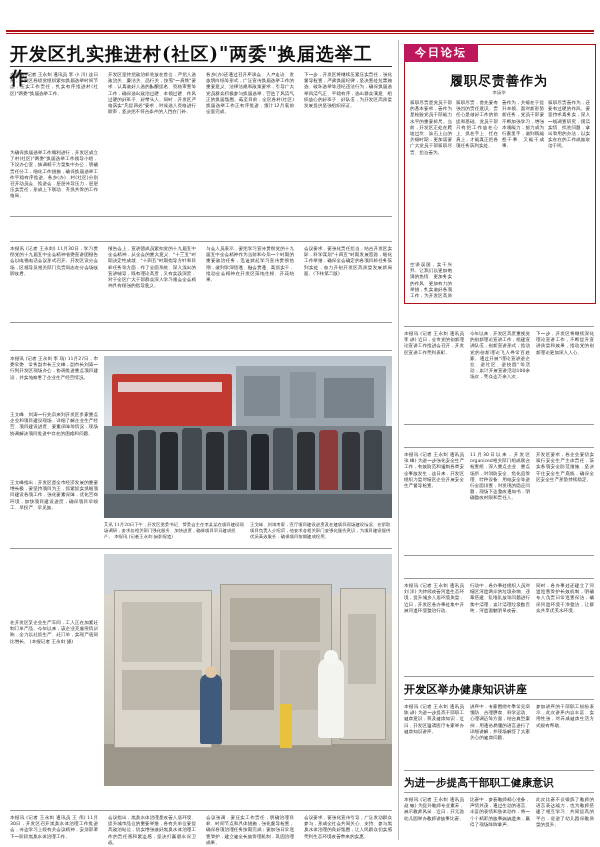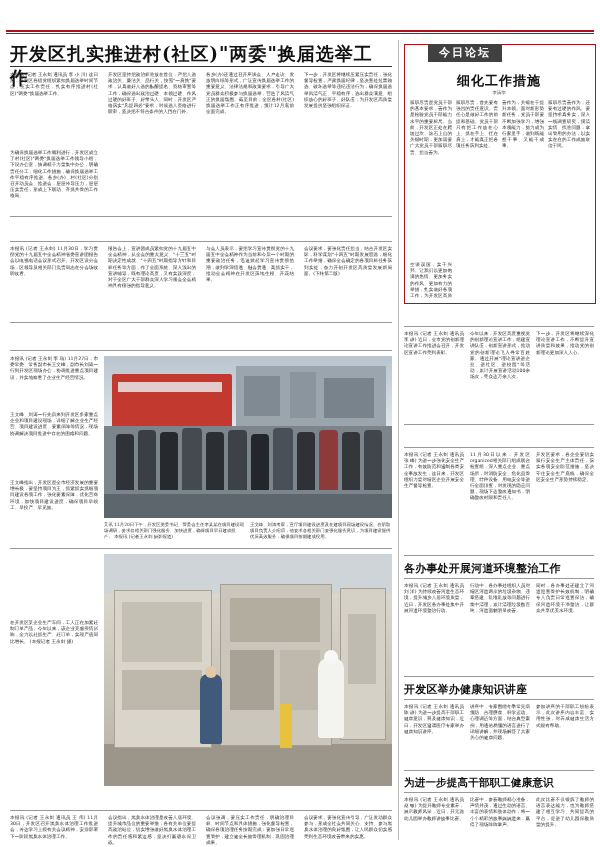--- a/index.html
+++ b/index.html
@@ -46,22 +46,22 @@
   
   .photo{position:absolute;overflow:hidden;background:#8a9097;}
   .ph-factory{background:linear-gradient(#cfd6dc,#9aa3ab);}
   .ph-indoor{background:linear-gradient(#d8d3c8,#a9a296);}
   .photo .shape{position:absolute;}
   .cap{font-size:4.4px;line-height:6px;color:#333;}
 
   
   .opbox{position:absolute;border:1px solid #b01118;}
   .op-label{
-    position:absolute;background:#404040;color:#fff;font-family:"DejaVu Serif","Liberation Serif",serif;
-    font-weight:bold;font-size:11px;text-align:center;letter-spacing:2px;margin-left:24px;
+    position:absolute;background:#be185d;color:#fff;font-family:"DejaVu Serif","Liberation Serif",serif;
+    font-weight:bold;font-size:11px;text-align:center;letter-spacing:2px;
   }
 
   .smallcap{font-size:4.4px;color:#444;}
 </style>
 </head>
 <body>
 
 <div class="page">
 
   <div class="rule-top"></div>
@@ -152,42 +152,41 @@
 
   <div class="body-text" style="position:absolute;left:10px;top:815px;width:88px;height:30px;overflow:hidden;">本报讯 (记者 王永剑 通讯员 王 伟) 11月30日，开发区召开黑臭水体治理工作推进会，传达学习上级有关会议精神，安排部署下一阶段黑臭水体治理工作。</div>
   <div class="body-text" style="position:absolute;left:108px;top:815px;width:88px;height:30px;overflow:hidden;">会议指出，黑臭水体治理是改善人居环境、提升城市品位的重要举措，各有关单位要提高政治站位，切实增强做好黑臭水体治理工作的责任感和紧迫感，坚决打赢碧水保卫战。</div>
   <div class="body-text" style="position:absolute;left:206px;top:815px;width:88px;height:30px;overflow:hidden;">会议强调，要压实工作责任，明确治理目标、时间节点和具体措施，强化督导检查，确保各项治理任务按期完成；要加强日常巡查管护，建立健全长效管理机制，巩固治理成果。</div>
   <div class="body-text" style="position:absolute;left:304px;top:815px;width:88px;height:30px;overflow:hidden;">会议要求，要强化宣传引导，广泛发动群众参与，形成全社会共同关心、支持、参与黑臭水体治理的良好氛围，让人民群众切实感受到生态环境改善带来的实惠。</div>
 
   <div class="col-rule" style="left:398px;top:40px;height:800px;"></div>
 
   <div class="opbox" style="left:404px;top:44px;width:190px;height:258px;"></div>
   <div class="op-label" style="left:404px;top:44px;width:74px;height:18px;line-height:18px;">今日论坛</div>
-  <div class="hl" style="position:absolute;left:404px;top:72px;width:190px;text-align:center;font-size:13px;letter-spacing:1px;">细化工作措施</div>
+  <div class="hl" style="position:absolute;left:404px;top:72px;width:190px;text-align:center;font-size:13px;letter-spacing:1px;">履职尽责善作为</div>
   <div class="smallcap" style="position:absolute;left:404px;top:90px;width:190px;text-align:center;">李清华</div>
 
   <div class="body-text" style="position:absolute;left:410px;top:100px;width:42px;height:196px;overflow:hidden;">履职尽责是党员干部的基本要求，善作为是检验党员干部能力水平的重要标尺。当前，开发区正处在爬坡过坎、滚石上山的关键时期，更加需要广大党员干部履职尽责、担当善为。</div>
   <div class="body-text" style="position:absolute;left:456px;top:100px;width:42px;height:196px;overflow:hidden;">履职尽责，首先要有强烈的责任意识。责任心是做好工作的前提和基础。党员干部只有把工作放在心上、抓在手上、扛在肩上，才能真正把各项任务落到实处。</div>
   <div class="body-text" style="position:absolute;left:502px;top:100px;width:42px;height:196px;overflow:hidden;">善作为，关键在于提升本领。面对新形势新任务，党员干部要不断加强学习，增强本领能力，努力成为行家里手，做到既能想干事、又能干成事。</div>
   <div class="body-text" style="position:absolute;left:548px;top:100px;width:42px;height:196px;overflow:hidden;">履职尽责善作为，还要有过硬的作风。要坚持求真务实，深入一线调查研究，摸清实情、找准问题，拿出管用的办法，以实实在在的工作成效取信于民。</div>
   <div class="body-text" style="position:absolute;left:410px;top:262px;width:42px;height:36px;overflow:hidden;">空谈误国，实干兴邦。让我们以更加饱满的热情、更加务实的作风、更加有力的举措，扎实做好各项工作，为开发区高质量发展作出新的更大贡献。</div>
 
   <div class="hr-thin" style="left:404px;top:326px;width:190px;"></div>
   <div class="body-text" style="position:absolute;left:404px;top:331px;width:60px;height:88px;overflow:hidden;">本报讯 (记者 王永剑 通讯员 李 静) 近日，全市党的创新理论宣讲工作推进会召开，开发区宣讲工作受到表彰。</div>
   <div class="body-text" style="position:absolute;left:470px;top:331px;width:60px;height:88px;overflow:hidden;">今年以来，开发区高度重视党的创新理论宣讲工作，组建宣讲队伍，创新宣讲形式，推动党的创新理论飞入寻常百姓家。通过开展"理论宣讲进企业、进社区、进校园"等活动，累计开展宣讲活动100余场次，受众达万余人次。</div>
   <div class="body-text" style="position:absolute;left:536px;top:331px;width:58px;height:88px;overflow:hidden;">下一步，开发区将继续深化理论宣讲工作，不断提升宣讲质量和效果，推动党的创新理论更加深入人心。</div>
   <div class="hr-thin" style="left:404px;top:424px;width:190px;"></div>
 
   <div class="hr-thin" style="left:404px;top:447px;width:190px;"></div>
   <div class="body-text" style="position:absolute;left:404px;top:452px;width:60px;height:98px;overflow:hidden;">本报讯 (记者 王永剑 通讯员 张 峰) 为进一步强化安全生产工作，有效防范和遏制各类安全事故发生，连日来，开发区组织力量对辖区企业开展安全生产督导检查。</div>
   <div class="body-text" style="position:absolute;left:470px;top:452px;width:60px;height:98px;overflow:hidden;">11月30日以来，开发区organized相关部门组成联合检查组，深入重点企业、重点场所，对消防安全、危化品管理、特种设备、用电安全等进行全面排查，对发现的隐患问题，现场下达整改通知书，明确整改时限和责任人。</div>
   <div class="body-text" style="position:absolute;left:536px;top:452px;width:58px;height:98px;overflow:hidden;">开发区要求，各企业要切实履行安全生产主体责任，落实各项安全防范措施，坚决守住安全生产底线，确保全区安全生产形势持续稳定。</div>
   <div class="hr-thin" style="left:404px;top:555px;width:190px;"></div>
 
-  <div class="hl" style="position:absolute;left:404px;top:561px;width:192px;font-size:11px;letter-spacing:.2px;">各办事处开展河道环境整治工作</div>
   <div class="hr-thin" style="left:404px;top:578px;width:190px;"></div>
   <div class="body-text" style="position:absolute;left:404px;top:583px;width:60px;height:88px;overflow:hidden;">本报讯 (记者 王永剑 通讯员 刘 洋) 为持续改善河道生态环境，提升城乡人居环境质量，近日，开发区各办事处集中开展河道环境整治行动。</div>
   <div class="body-text" style="position:absolute;left:470px;top:583px;width:60px;height:88px;overflow:hidden;">行动中，各办事处组织人员对辖区河道两岸的垃圾杂物、违章搭建、乱堆乱放等问题进行集中清理，累计清理垃圾数百吨，河道面貌明显改善。</div>
   <div class="body-text" style="position:absolute;left:536px;top:583px;width:58px;height:88px;overflow:hidden;">同时，各办事处还建立了河道巡查管护长效机制，明确专人负责日常巡查保洁，确保河道环境干净整洁，让群众共享优美水环境。</div>
   <div class="hr-thin" style="left:404px;top:676px;width:190px;"></div>
 
   <div class="hl" style="position:absolute;left:404px;top:682px;width:192px;font-size:11px;letter-spacing:.2px;">开发区举办健康知识讲座</div>
   <div class="hr-thin" style="left:404px;top:699px;width:190px;"></div>
   <div class="body-text" style="position:absolute;left:404px;top:704px;width:60px;height:62px;overflow:hidden;">本报讯 (记者 王永剑 通讯员 陈 静) 为进一步提高干部职工健康意识，普及健康知识，近日，开发区邀请医疗专家举办健康知识讲座。</div>
   <div class="body-text" style="position:absolute;left:470px;top:704px;width:60px;height:62px;overflow:hidden;">讲座中，专家围绕冬季常见病预防、合理膳食、科学运动、心理调适等方面，结合典型案例，用通俗易懂的语言进行了详细讲解，并现场解答了大家关心的健康问题。</div>

